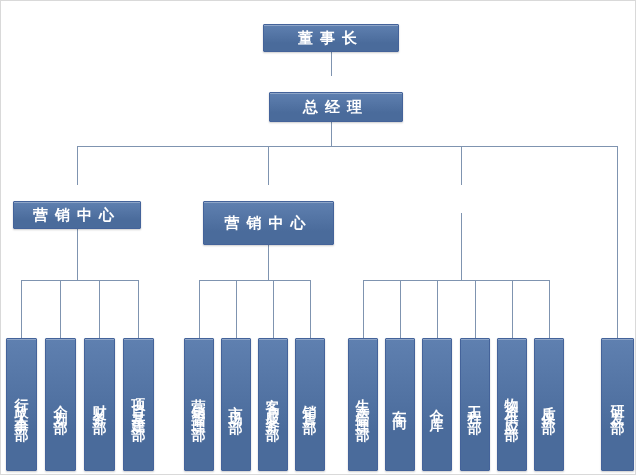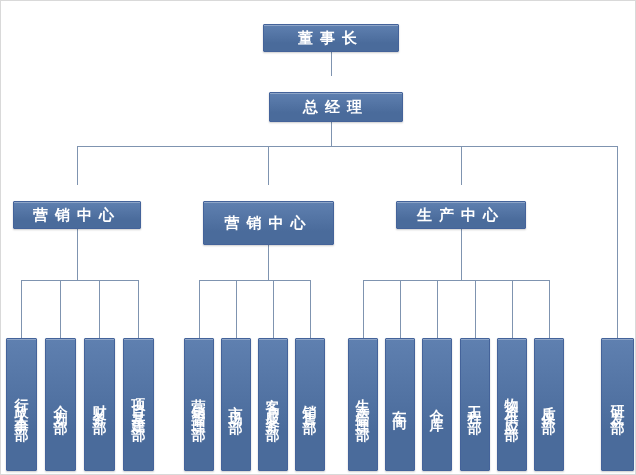--- a/index.html
+++ b/index.html
@@ -67,21 +67,20 @@
   <div class="line lv" style="left:436px;top:279px;height:58px"></div>
   <div class="line lv" style="left:474px;top:279px;height:58px"></div>
   <div class="line lv" style="left:511px;top:279px;height:58px"></div>
   <div class="line lv" style="left:548px;top:279px;height:58px"></div>
 
   <div class="node hnode" style="left:262px;top:7px;width:136px;height:28px">董事长</div>
   <div class="node hnode" style="left:268px;top:75px;width:134px;height:30px">总经理</div>
 
   <div class="node hnode" style="left:12px;top:184px;width:128px;height:28px">营销中心</div>
   <div class="node hnode" style="left:202px;top:184px;width:131px;height:44px">营销中心</div>
-  <div class="node hnode" style="left:395px;top:184px;width:130px;height:28px">生产中心</div>
 
   <div class="node vnode w31" style="left:5px">行政人事部</div>
   <div class="node vnode w31" style="left:44px">企划部</div>
   <div class="node vnode w31" style="left:83px">财务部</div>
   <div class="node vnode w31" style="left:122px">项目基建部</div>
 
   <div class="node vnode w30" style="left:183px">营销管理部</div>
   <div class="node vnode w30" style="left:220px">市场部</div>
   <div class="node vnode w30" style="left:257px">客户服务部</div>
   <div class="node vnode w30" style="left:294px">销售部</div>

